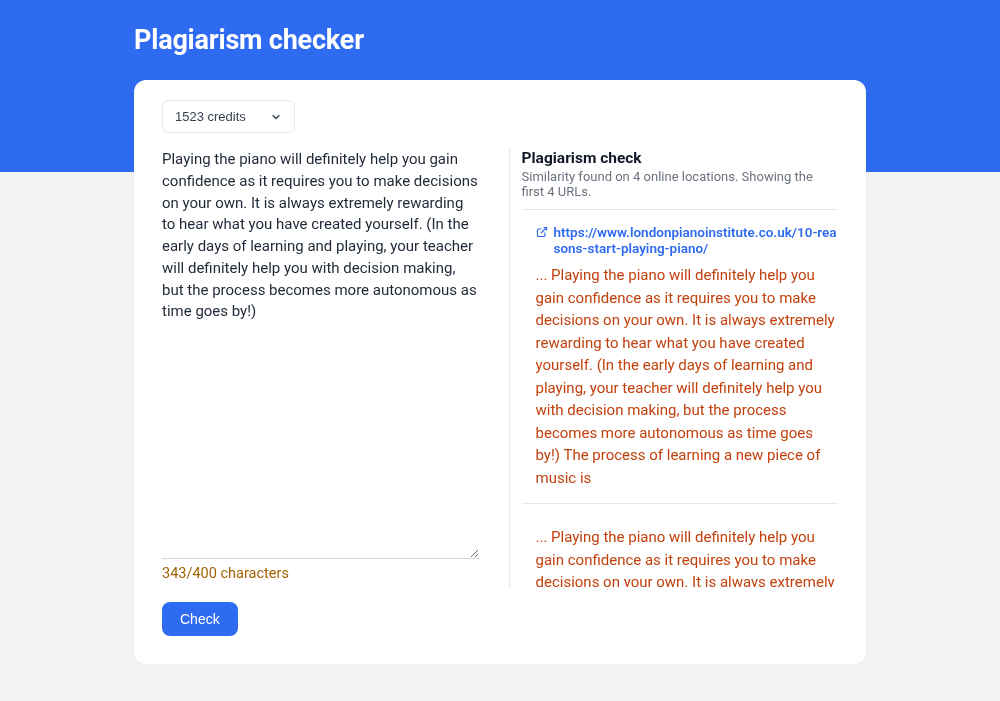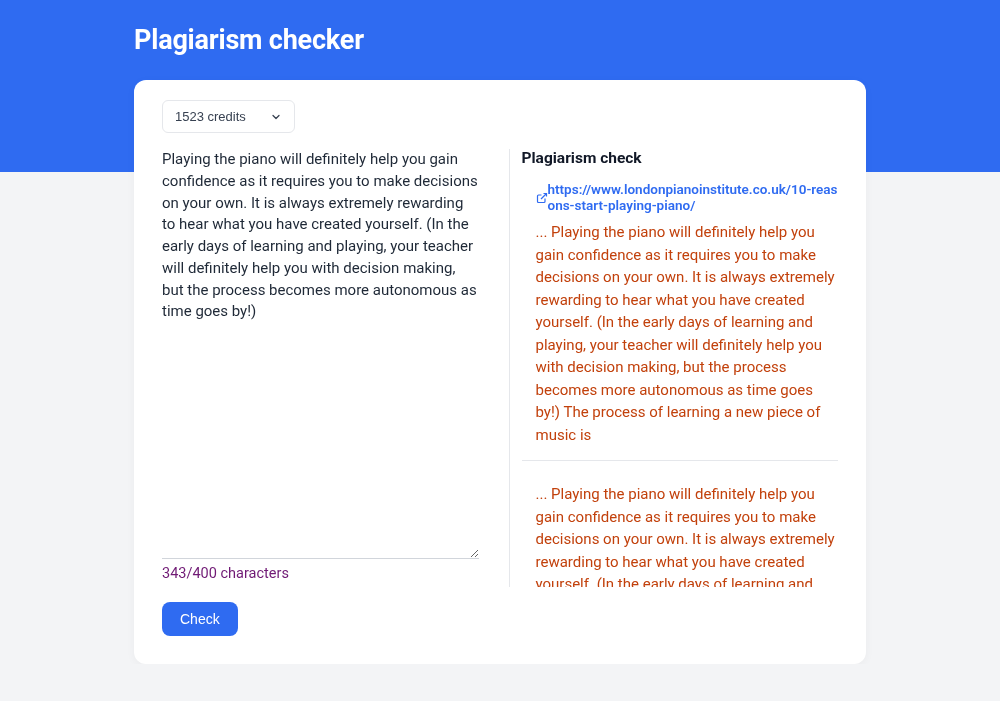--- a/index.html
+++ b/index.html
@@ -76,21 +76,21 @@
     font-size: 15px;
     line-height: 1.45;
     color: #1f2937;
     resize: vertical;
     outline: none;
     font-family: inherit;
     padding: 0;
   }
   .char-count {
     font-size: 14.5px;
-    color: #701a75;
+    color: #a16207;
     margin-top: 6px;
   }
   .check-btn {
     margin-top: 20px;
     background: #2f6bf1;
     color: #fff;
     border: none;
     border-radius: 8px;
     padding: 9px 18px;
     font-size: 14px;
@@ -110,21 +110,22 @@
     padding-bottom: 10px;
     border-bottom: 1px solid #e5e7eb;
   }
   .result {
     padding: 14px 0 14px 14px;
     border-bottom: 1px solid #e5e7eb;
   }
   .result:last-child { border-bottom: none; }
   .result-head {
     display: flex;
-    align-items: center;
+    align-items: flex-start;
+    gap: 6px;
   }
   .ext-icon {
     width: 12px;
     height: 12px;
     margin-top: 2px;
     flex-shrink: 0;
     fill: none;
     stroke: #2f6bf1;
     stroke-width: 2.4;
   }
@@ -163,20 +164,21 @@
     <div class="columns">
 
       <div class="left-col">
         <textarea class="input-text" style="">Playing the piano will definitely help you gain confidence as it requires you to make decisions on your own. It is always extremely rewarding to hear what you have created yourself. (In the early days of learning and playing, your teacher will definitely help you with decision making, but the process becomes more autonomous as time goes by!)</textarea>
         <div class="char-count">343/400 characters</div>
         <button class="check-btn">Check</button>
       </div>
 
       <div class="right-col">
         <div class="results-title">Plagiarism check</div>
+        <div class="results-subtitle">Similarity found on 4 online locations. Showing the first 4 URLs.</div>
 
         <div class="result">
           <div class="result-head">
             <svg class="ext-icon" viewBox="0 0 24 24">
                 <path d="M18 13v6a2 2 0 0 1-2 2H5a2 2 0 0 1-2-2V8a2 2 0 0 1 2-2h6"></path>
                 <polyline points="15 3 21 3 21 9"></polyline>
                 <line x1="10" y1="14" x2="21" y2="3"></line>
               </svg>
             <a href="#" class="result-url">https://www.londonpianoinstitute.co.uk/10-reasons-start-playing-piano/</a>
           </div>

